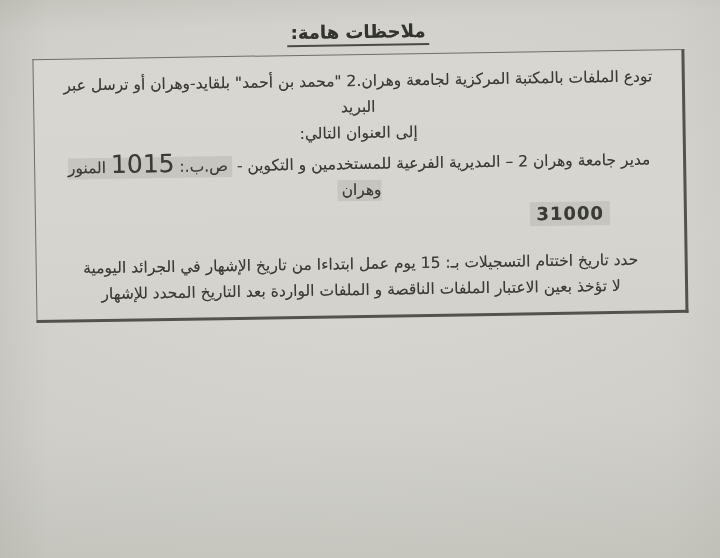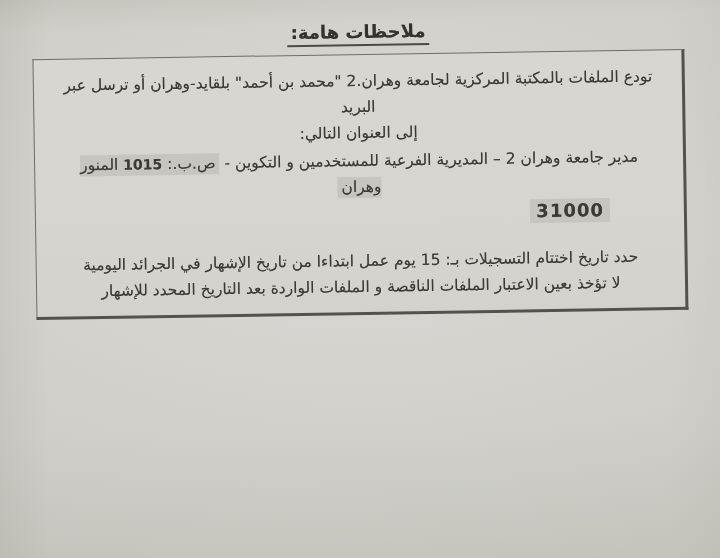--- a/index.html
+++ b/index.html
@@ -44,21 +44,21 @@
     padding:13px 22px 12px 22px;
     min-height:198px;
   }
   .rtl{direction:rtl; unicode-bidi:embed;}
   .line{
     text-align:center; font-size:15.5px; line-height:26px;
     color:var(--ink); text-shadow:0 0 0.6px rgba(58,58,52,0.5);
   }
   .address-line{margin-top:2px;}
   .hl{background:var(--hl); padding:1px 4px 2px 4px;}
-  .pobox-number{font-weight:bold; font-size:14px; letter-spacing:0.5px;}
+  .pobox-number{font-weight:normal; font-size:25px; letter-spacing:0.5px;}
   .postal-line{
     text-align:right; padding-right:52px; margin-top:1px;
   }
   .postal-line .hl{
     font-weight:bold; font-size:18px; letter-spacing:1px;
     padding:1px 6px 2px 6px;
   }
   .deadline{margin-top:20px;}
 </style>
 </head>

